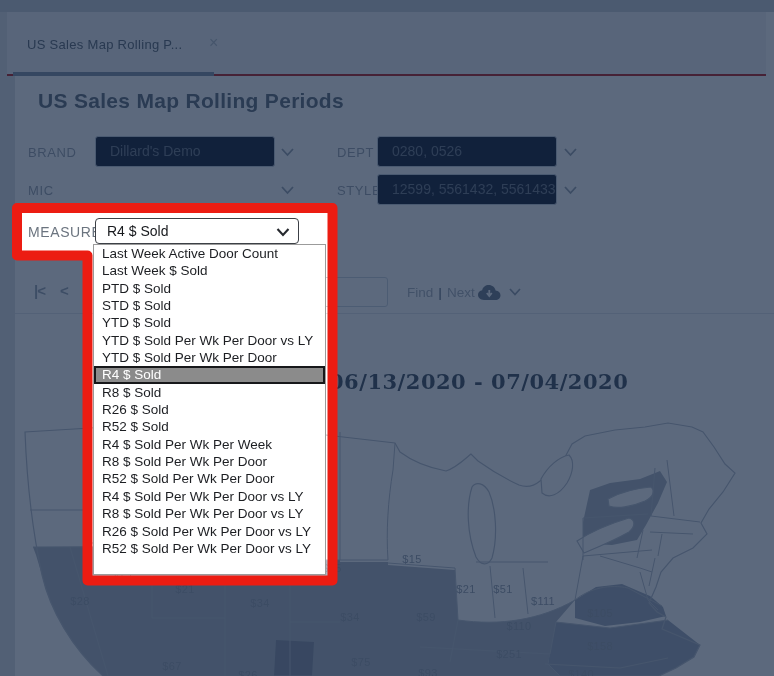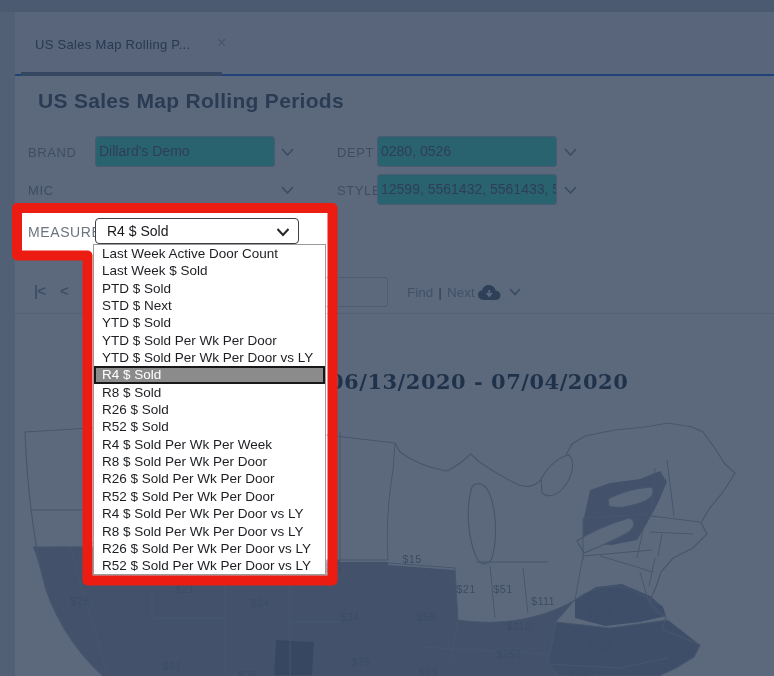--- a/index.html
+++ b/index.html
@@ -2,33 +2,33 @@
 <html><head>
 <meta charset="utf-8">
 <style>
   html,body{margin:0;padding:0;background:#fff;}
   .stage{position:relative;width:774px;height:676px;overflow:hidden;
          font-family:"Liberation Sans",sans-serif;background:#fff;}
   .top-strip{position:absolute;left:0;top:0;width:774px;height:12px;background:#c9cdd4;}
   .left-strip{position:absolute;left:0;top:12px;width:15px;height:664px;background:#dde0e5;}
   .card{position:absolute;left:15px;top:12px;width:759px;height:664px;background:#fff;}
 
-  .tabbar{position:absolute;left:15px;top:12px;width:759px;height:64px;background:#f0f2f4;
-          border-bottom:2px solid #3b82f6;box-sizing:border-box;}
+  .tabbar{position:absolute;left:7px;top:12px;width:759px;height:64px;background:#f0f2f4;
+          border-bottom:2px solid #b91c1c;box-sizing:border-box;}
   .tab{position:absolute;left:6px;top:0;width:216px;height:62px;cursor:pointer;}
   .tab-label{position:absolute;left:14px;top:25px;font-size:13px;color:#5a6470;letter-spacing:.3px;white-space:nowrap;}
   .tab-close{position:absolute;left:196px;top:22px;font-size:16px;color:#b6bdc6;}
   .tab-underline{position:absolute;left:0;bottom:-2px;width:201px;height:4px;background:#8291a5;}
 
   .page-title{position:absolute;left:38px;top:89px;font-size:21px;font-weight:bold;color:#5e6a77;letter-spacing:.3px;white-space:nowrap;}
 
   .flabel{position:absolute;font-size:13px;color:#9ba3ad;letter-spacing:.6px;white-space:nowrap;}
   .ffield{position:absolute;width:180px;height:31px;box-sizing:border-box;border:1px solid #c6cfd9;
-          border-radius:3px;background:#5eead4;font-size:14px;color:#6a7482;line-height:29px;
-          padding-left:3px;white-space:nowrap;overflow:hidden;}
+          border-radius:3px;background:#0f172a;font-size:14px;color:#6a7482;line-height:29px;
+          padding-left:14px;white-space:nowrap;overflow:hidden;}
   .chev{position:absolute;}
 
   .mlabel{position:absolute;left:28px;top:224px;font-size:14px;color:#6b747f;letter-spacing:.6px;}
   .mselect{position:absolute;left:95px;top:218px;width:204px;height:26px;box-sizing:border-box;
            border:1px solid #3c4046;border-radius:4px;background:#fff;font-size:14px;color:#17191d;
            line-height:24px;padding-left:11px;cursor:pointer;}
   .mselect .chev{right:8px;top:9px;}
 
   .popup{position:absolute;left:93px;top:244px;width:233px;height:331px;box-sizing:border-box;
          background:#fff;border:1px solid #9b9b9b;overflow:hidden;}
@@ -177,31 +177,30 @@
     <span>R4 $ Sold</span>
     <svg class="chev" width="14" height="9">
         <path d="M1.5,1 L7,7 L12.5,1" fill="none" stroke="#26292e" stroke-width="2.1"></path>
       </svg>
   </div>
 
   <div class="popup">
       <div class="opt">Last Week Active Door Count</div>
       <div class="opt">Last Week $ Sold</div>
       <div class="opt">PTD $ Sold</div>
-      <div class="opt">STD $ Next</div>
+      <div class="opt">STD $ Sold</div>
       <div class="opt">YTD $ Sold</div>
+      <div class="opt">YTD $ Sold Per Wk Per Door vs LY</div>
       <div class="opt">YTD $ Sold Per Wk Per Door</div>
-      <div class="opt">YTD $ Sold Per Wk Per Door vs LY</div>
       <div class="opt hl">R4 $ Sold</div>
       <div class="opt">R8 $ Sold</div>
       <div class="opt">R26 $ Sold</div>
       <div class="opt">R52 $ Sold</div>
       <div class="opt">R4 $ Sold Per Wk Per Week</div>
       <div class="opt">R8 $ Sold Per Wk Per Door</div>
-      <div class="opt">R26 $ Sold Per Wk Per Door</div>
       <div class="opt">R52 $ Sold Per Wk Per Door</div>
       <div class="opt">R4 $ Sold Per Wk Per Door vs LY</div>
       <div class="opt">R8 $ Sold Per Wk Per Door vs LY</div>
       <div class="opt">R26 $ Sold Per Wk Per Door vs LY</div>
       <div class="opt">R52 $ Sold Per Wk Per Door vs LY</div>
     </div>
 
   <svg class="overlay-svg" width="774" height="676" viewBox="0 0 774 676">
     <path d="M0,0 H774 V676 H0 Z M17,208 H332.5 V580.5 H87.5 V255.5 H17 Z" fill="rgba(19,38,66,0.69)" fill-rule="evenodd"></path>
   </svg>

